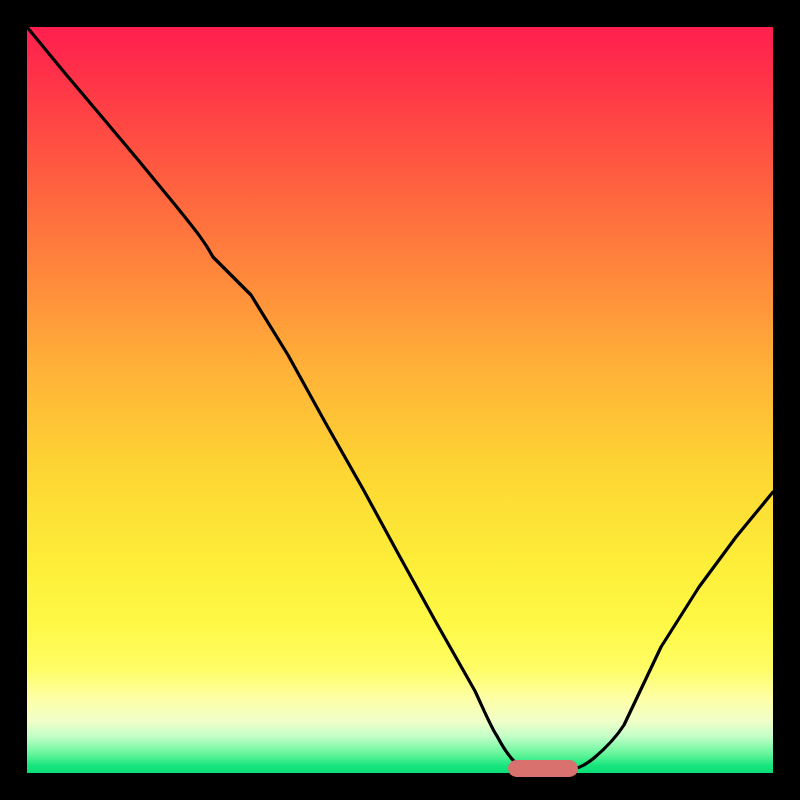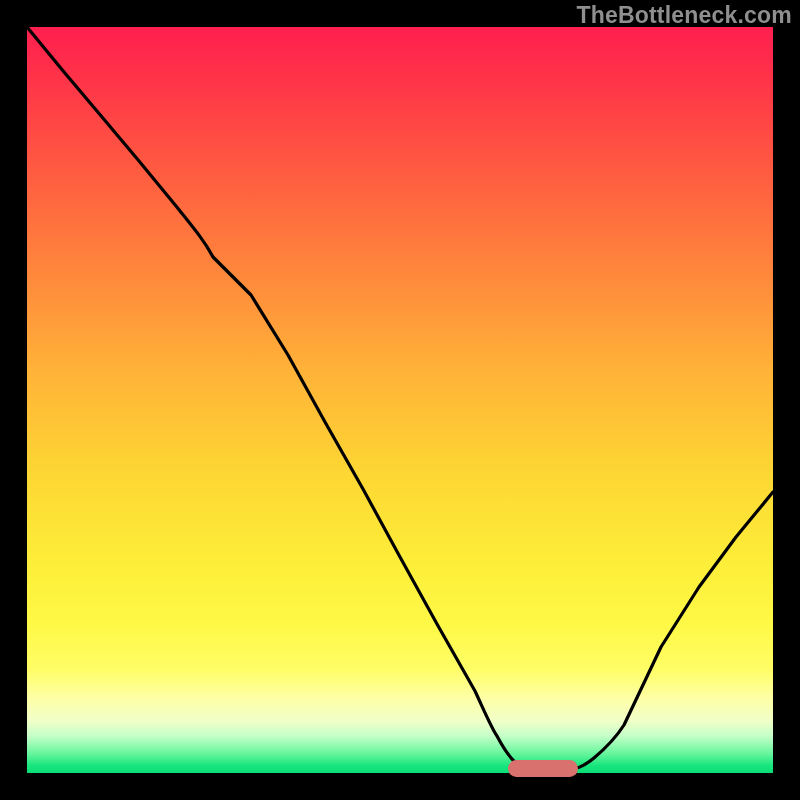--- a/index.html
+++ b/index.html
@@ -62,21 +62,20 @@
     background: #d9716e;
     border-radius: 9px;
     height: 17px;
   }
 </style>
 </head>
 <body>
 
 <div class="frame">
 
-  <div class="watermark">TheBottleneck.com</div>
 
   <div class="plot">
 
     <svg viewBox="0 0 746 746" preserveAspectRatio="none">
       <path d="M 0 0
                L 37 45
                L 75 90
                L 112 134
                L 149 179
                C 170 205, 178 215, 186 230

